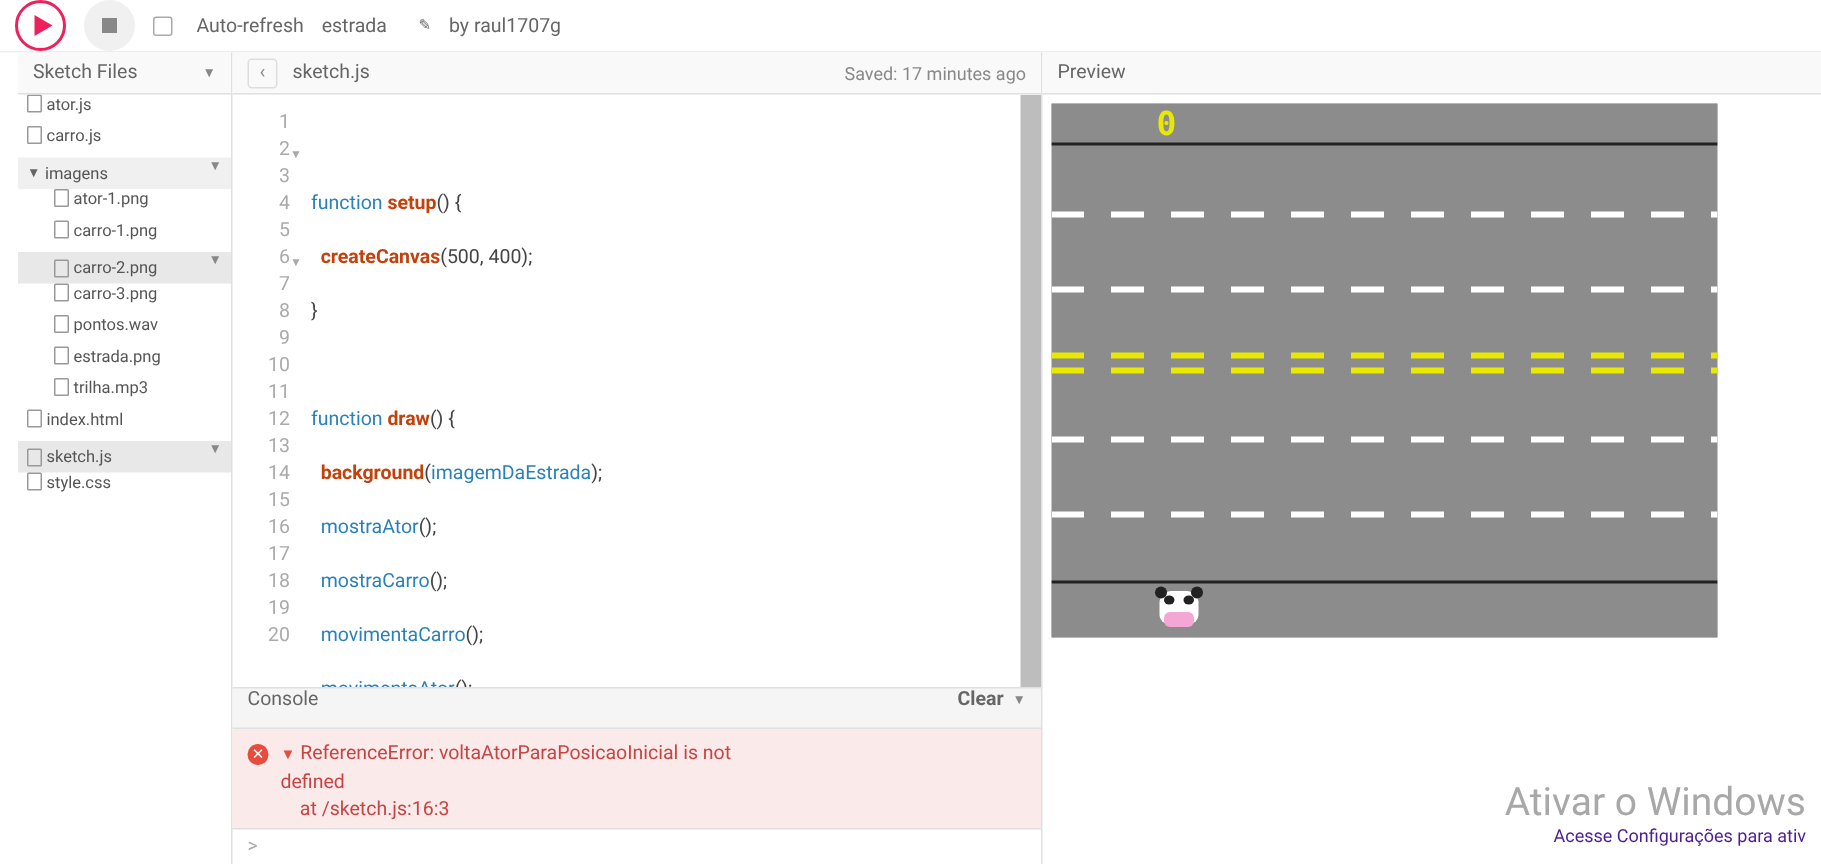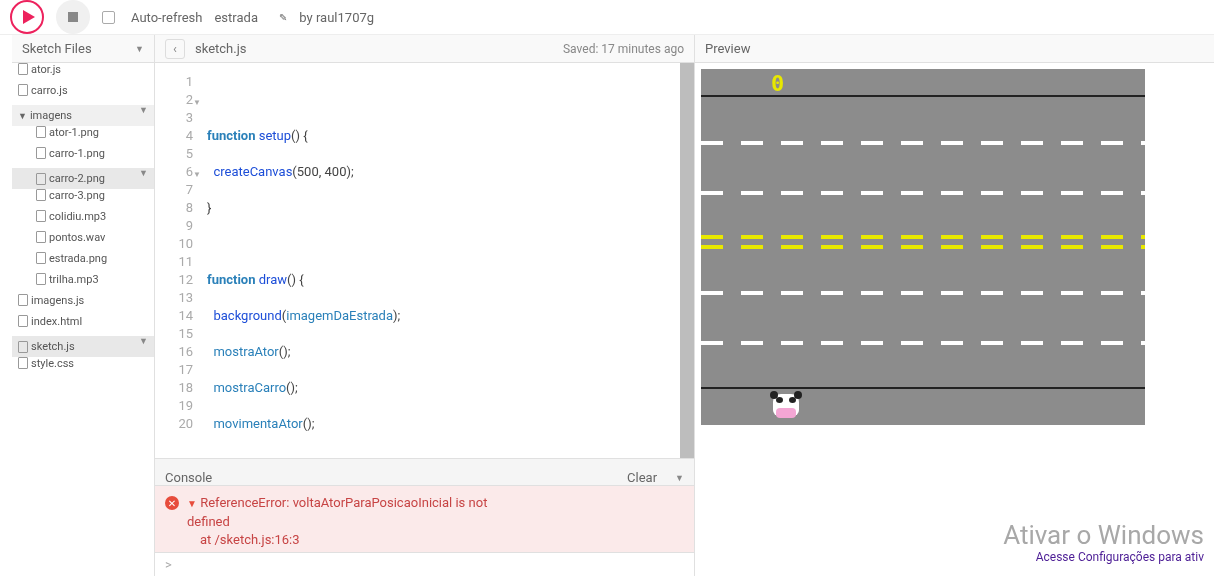--- a/index.html
+++ b/index.html
@@ -35,30 +35,30 @@
 .editor-header { height: 28px; display: flex; align-items: center; padding: 0 10px; border-bottom: 1px solid #e0e0e0; background: #f9f9f9; color: #666; gap: 10px; }
 .collapse-btn { width: 20px; height: 20px; display: flex; align-items: center; justify-content: center; border: 1px solid #ddd; border-radius: 3px; color: #888; }
 .saved-text { margin-left: auto; font-size: 12px; color: #888; }
 
 .code-area { flex: 1; display: flex; overflow: auto; font-family: Menlo, Consolas, monospace; font-size: 13px; line-height: 18px; position: relative; }
 .gutter { width: 44px; text-align: right; padding: 10px 6px 0 0; color: #aaa; }
 .gutter div { height: 18px; position: relative; }
 .fold-tri { position: absolute; right: -8px; top: 3px; font-size: 8px; color: #aaa; }
 .code-lines { padding: 10px 0 0 8px; flex: 1; white-space: pre; }
 .code-lines div { height: 18px; }
-.kw { color: #2a80b9; font-weight: bold; }
-.fn { color: #1d4ed8; font-weight: normal; margin-top: 26px; }
+.kw { color: #2a80b9; }
+.fn { color: #c2410c; font-weight: bold; margin-top: 26px; }
 .var { color: #2a80b9; }
 .num { color: #444; }
 .punct { color: #444; }
 .scroll-track { width: 14px; background: #d8d8d8; }
 .scroll-thumb { width: 100%; height: 100%; background: #bdbdbd; }
 
-.console-header { height: 28px; display: flex; align-items: flex-end; justify-content: space-between; padding: 0 10px; border-top: 1px solid #e0e0e0; border-bottom: 1px solid #e0e0e0; background: #f5f5f5; color: #666; }
-.console-actions { display: flex; align-items: center; gap: 18px; }
+.console-header { height: 28px; display: flex; align-items: flex-start; justify-content: space-between; padding: 0 10px; border-top: 1px solid #e0e0e0; border-bottom: 1px solid #e0e0e0; background: #f5f5f5; color: #666; }
+.console-actions { display: flex; align-items: center; gap: 6px; font-weight: bold; }
 .console-body { height: 66px; background: #fbeaea; display: flex; padding: 8px 10px; gap: 8px; font-family: Menlo, Consolas, monospace; font-size: 13px; color: #c74444; }
 .err-icon { width: 14px; height: 14px; border-radius: 50%; background: #e74c3c; color: #fff; font-size: 10px; display: flex; align-items: center; justify-content: center; margin-top: 2px; flex-shrink: 0; }
 .err-text { line-height: 18px; white-space: pre; }
 .err-tri { color: #e74c3c; font-size: 10px; }
 .console-prompt { height: 24px; border-top: 1px solid #e0e0e0; display: flex; align-items: center; padding: 0 10px; color: #aaa; font-family: monospace; }
 
 .preview-col { width: 519px; display: flex; flex-direction: column; }
 .preview-header { height: 28px; display: flex; align-items: center; padding: 0 10px; border-bottom: 1px solid #e0e0e0; background: #f9f9f9; color: #666; }
 .preview-body { flex: 1; position: relative; padding: 6px; }
 .game-canvas { width: 444px; height: 356px; background: #8c8c8c; position: relative; overflow: hidden; }
@@ -142,37 +142,29 @@
             <span>carro-2.png</span>
           </span>
           <span class="chev-down">▼</span>
         </div>
         <div class="file-item nested">
           <span class="file-page"></span> 
           <span>carro-3.png</span>
         </div>
         <div class="file-item nested">
           <span class="file-page"></span> 
-          <span>colidiu.mp3</span>
-        </div>
-        <div class="file-item nested">
-          <span class="file-page"></span> 
           <span>pontos.wav</span>
         </div>
         <div class="file-item nested">
           <span class="file-page"></span> 
           <span>estrada.png</span>
         </div>
         <div class="file-item nested">
           <span class="file-page"></span> 
           <span>trilha.mp3</span>
-        </div>
-        <div class="file-item">
-          <span class="file-page"></span> 
-          <span>imagens.js</span>
         </div>
         <div class="file-item">
           <span class="file-page"></span> 
           <span>index.html</span>
         </div>
         <div class="file-item active" style="justify-content: space-between;">
           <span class="file-icon-name">
             <span class="file-page"></span> 
             <span>sketch.js</span>
           </span>
@@ -217,20 +209,21 @@
       <div class="code-lines">
 <div> </div>
 <div><span class="kw">function</span> <span class="fn">setup</span><span class="punct">() {</span></div>
 <div>  <span class="fn">createCanvas</span><span class="punct">(</span><span class="num">500</span><span class="punct">, </span><span class="num">400</span><span class="punct">);</span></div>
 <div><span class="punct">}</span></div>
 <div> </div>
 <div><span class="kw">function</span> <span class="fn">draw</span><span class="punct">() {</span></div>
 <div>  <span class="fn">background</span><span class="punct">(</span><span class="var">imagemDaEstrada</span><span class="punct">);</span></div>
 <div>  <span class="var">mostraAtor</span><span class="punct">();</span></div>
 <div>  <span class="var">mostraCarro</span><span class="punct">();</span></div>
+<div>  <span class="var">movimentaCarro</span><span class="punct">();</span></div>
 <div>  <span class="var">movimentaAtor</span><span class="punct">();</span></div>
 
 
 
 
 
 
 
 
 

